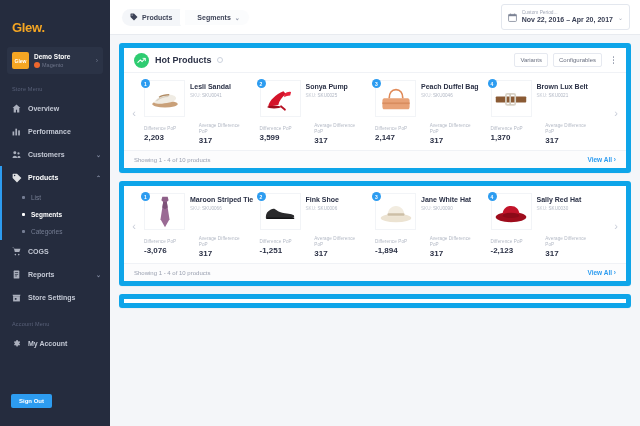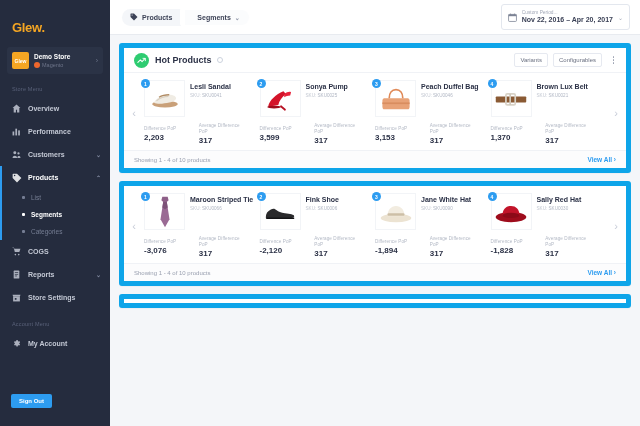--- a/index.html
+++ b/index.html
@@ -493,21 +493,21 @@
                   </div>
                 </div>
                 <div class="prod-info">
                   <div class="prod-name">Peach Duffel Bag</div>
                   <div class="prod-sku"><b>SKU:</b> <span>SKU0046</span></div>
                 </div>
               </div>
               <div class="metrics">
                 <div class="metric">
                   <div class="metric-label">Difference PoP</div>
-                  <div class="metric-value">3,153</div>
+                  <div class="metric-value">2,147</div>
                 </div>
                 <div class="metric">
                   <div class="metric-label">Average Difference PoP</div>
                   <div class="metric-value">317</div>
                 </div>
               </div>
             </div>
 
             <div class="prod">
               <div class="prod-top">
@@ -596,21 +596,21 @@
                   </div>
                 </div>
                 <div class="prod-info">
                   <div class="prod-name">Fink Shoe</div>
                   <div class="prod-sku"><b>SKU:</b> <span>SKU0006</span></div>
                 </div>
               </div>
               <div class="metrics">
                 <div class="metric">
                   <div class="metric-label">Difference PoP</div>
-                  <div class="metric-value">-2,120</div>
+                  <div class="metric-value">-1,251</div>
                 </div>
                 <div class="metric">
                   <div class="metric-label">Average Difference PoP</div>
                   <div class="metric-value">317</div>
                 </div>
               </div>
             </div>
 
             <div class="prod">
               <div class="prod-top">
@@ -654,21 +654,21 @@
                   </div>
                 </div>
                 <div class="prod-info">
                   <div class="prod-name">Sally Red Hat</div>
                   <div class="prod-sku"><b>SKU:</b> <span>SKU0030</span></div>
                 </div>
               </div>
               <div class="metrics">
                 <div class="metric">
                   <div class="metric-label">Difference PoP</div>
-                  <div class="metric-value">-1,828</div>
+                  <div class="metric-value">-2,123</div>
                 </div>
                 <div class="metric">
                   <div class="metric-label">Average Difference PoP</div>
                   <div class="metric-value">317</div>
                 </div>
               </div>
             </div>
 
           </div>
           <div class="navarrow">›</div>

